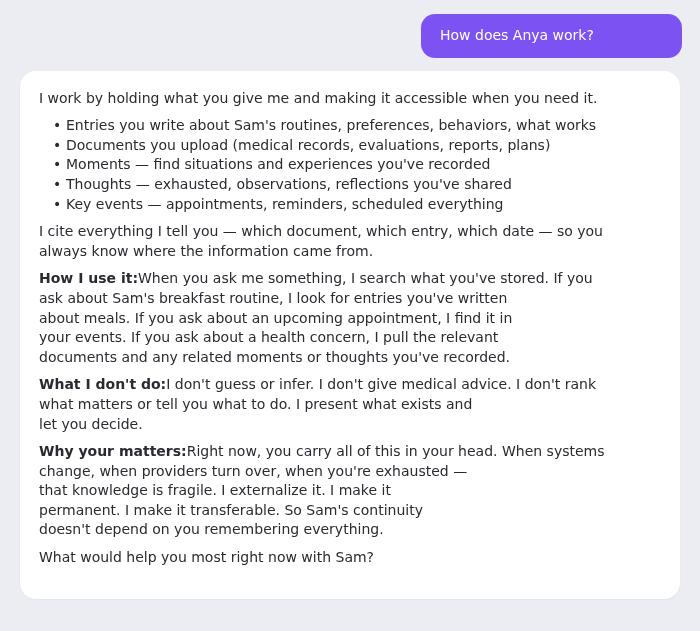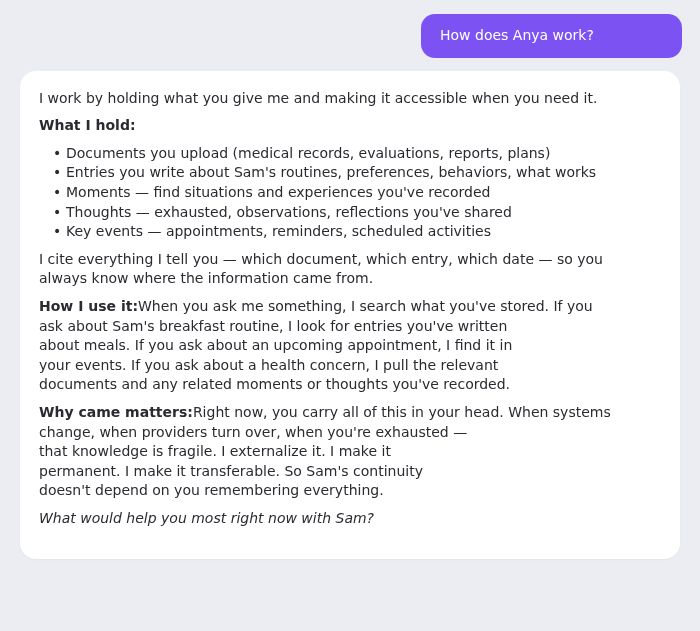--- a/index.html
+++ b/index.html
@@ -36,21 +36,21 @@
     margin: 13px 20px 0 20px;
     background: #ffffff;
     border-radius: 16px;
     padding: 18px 19px 19px 19px;
     line-height: 1.4;
     box-shadow: 0 1px 2px rgba(40,40,60,0.04);
   }
   .assistant-card p {
     margin: 0 0 8px 0;
   }
-  .assistant-card p:last-child { margin-bottom: 12px; font-style: italic; }
+  .assistant-card p:last-child { margin-bottom: 12px; }
   .pre { white-space: pre-line; text-align: right; }
   strong { font-weight: bold; }
 
   ul.hold-list {
     list-style: none;
     margin: 4px 0 8px 0;
     padding: 0;
   }
   ul.hold-list li {
     position: relative;
@@ -74,58 +74,60 @@
       <span>How does Anya work?</span>
     </div>
   </div>
 
   <div class="assistant-card">
 
     <p>
       <span class="pre">I work by holding what you give me and making it accessible when you need it.</span>
     </p>
 
-    <p>
-      <strong>What I hold:</strong>
-    </p>
 
     <ul class="hold-list">
       <li>
-        <span>Documents you upload (medical records, evaluations, reports, plans)</span>
+        <span>Entries you write about Sam's routines, preferences, behaviors, what works</span>
       </li>
       <li>
-        <span>Entries you write about Sam's routines, preferences, behaviors, what works</span>
+        <span>Documents you upload (medical records, evaluations, reports, plans)</span>
       </li>
       <li>
         <span>Moments — find situations and experiences you've recorded</span>
       </li>
       <li>
         <span>Thoughts — exhausted, observations, reflections you've shared</span>
       </li>
       <li>
-        <span>Key events — appointments, reminders, scheduled activities</span>
+        <span>Key events — appointments, reminders, scheduled everything</span>
       </li>
     </ul>
 
     <p>
       <span class="pre">I cite everything I tell you — which document, which entry, which date — so you
 always know where the information came from.</span>
     </p>
 
     <p>
       <strong>How I use it:</strong><span class="pre">When you ask me something, I search what you've stored. If you
 ask about Sam's breakfast routine, I look for entries you've written
 about meals. If you ask about an upcoming appointment, I find it in
 your events. If you ask about a health concern, I pull the relevant
 documents and any related moments or thoughts you've recorded.</span>
     </p>
 
+    <p>
+      <strong>What I don't do:</strong><span class="pre">I don't guess or infer. I don't give medical advice. I don't rank
+what matters or tell you what to do. I present what exists and
+let you decide.</span>
+    </p>
 
     <p>
-      <strong>Why came matters:</strong><span class="pre">Right now, you carry all of this in your head. When systems
+      <strong>Why your matters:</strong><span class="pre">Right now, you carry all of this in your head. When systems
 change, when providers turn over, when you're exhausted —
 that knowledge is fragile. I externalize it. I make it
 permanent. I make it transferable. So Sam's continuity
 doesn't depend on you remembering everything.</span>
     </p>
 
     <p>
       <span>What would help you most right now with Sam?</span>
     </p>
 

